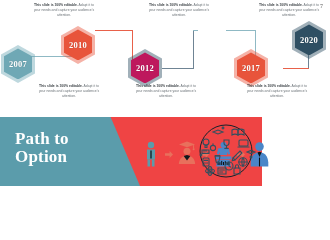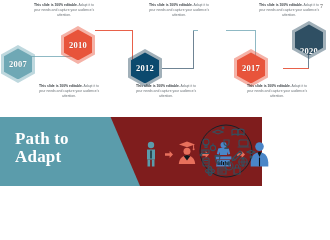--- a/index.html
+++ b/index.html
@@ -46,21 +46,21 @@
 
   
   .desc{
     position:absolute;width:62px;
     font-size:3.4px;line-height:1.52;color:#6d7479;
     text-align:center;
   }
   .desc b{color:#3f4549;font-weight:bold;}
 
   
-  .band{position:absolute;left:0;bottom:0;width:262px;height:69px;background:#7f1d1d;}
+  .band{position:absolute;left:0;bottom:0;width:262px;height:69px;background:#ef4444;}
   .band-teal{
     position:absolute;left:0;bottom:0;width:140px;height:69px;
     background:#5b9cab;
     clip-path:polygon(0 0,79% 0,100% 100%,0 100%);
   }
   .band-title{
     position:absolute;left:15px;top:13px;width:120px;
     font-family:"Liberation Serif",serif;
     font-size:17px;line-height:1.06;font-weight:bold;color:#ffffff;
     letter-spacing:.2px;
@@ -112,36 +112,36 @@
 
   <div class="hex-wrap" style="left:61px;top:26px;">
     <div class="hex ring" style="background:#e8543b;"></div>
     <div class="hex core" style="background:#e8543b;">
       <span class="hex-year">2010</span>
     </div>
   </div>
 
   <div class="hex-wrap" style="left:128px;top:49px;">
     <div class="hex ring" style="background:#2f4f63;"></div>
-    <div class="hex core" style="background:#0c4a6e;">
+    <div class="hex core" style="background:#be185d;">
       <span class="hex-year">2012</span>
     </div>
   </div>
 
 
   <div class="hex-wrap" style="left:234px;top:49px;">
     <div class="hex ring" style="background:#e8543b;"></div>
     <div class="hex core" style="background:#e8543b;">
       <span class="hex-year">2017</span>
     </div>
   </div>
 
   <div class="hex-wrap" style="left:292px;top:21px;">
     <div class="hex ring" style="background:#2f4f63;"></div>
-    <div class="hex core" style="background:#2f4f63;align-items:flex-end;">
+    <div class="hex core" style="background:#2f4f63;">
       <span class="hex-year">2020</span>
     </div>
   </div>
 
   <div class="desc" style="left:33px;top:3px;">
     <b>This slide is 100% editable.</b><span> Adapt it to your needs and capture your audience's attention.</span>
   </div>
 
   <div class="desc" style="left:148px;top:3px;">
     <b>This slide is 100% editable.</b><span> Adapt it to your needs and capture your audience's attention.</span>
@@ -162,21 +162,21 @@
   <div class="desc" style="left:246px;top:84px;">
     <b>This slide is 100% editable.</b><span> Adapt it to your needs and capture your audience's attention.</span>
   </div>
 
   <div class="band">
 
     <div class="band-teal"></div>
 
     <div class="band-title">
       <div>Path to</div>
-      <div>Adapt</div>
+      <div>Option</div>
     </div>
 
     <div class="icon-row">
 
       <div class="ico">
         <svg width="14" height="26" viewBox="0 0 14 26">
           <circle cx="7" cy="4" r="3.2" fill="#5b9cab"></circle>
           <path d="M3 8.5h8v10H3z" fill="#5b9cab"></path>
           <path d="M3.5 18.5h2.6v7H3.5zM7.9 18.5h2.6v7H7.9z" fill="#5b9cab"></path>
           <rect x="6.4" y="9.5" width="1.2" height="8" fill="#0c1114"></rect>

